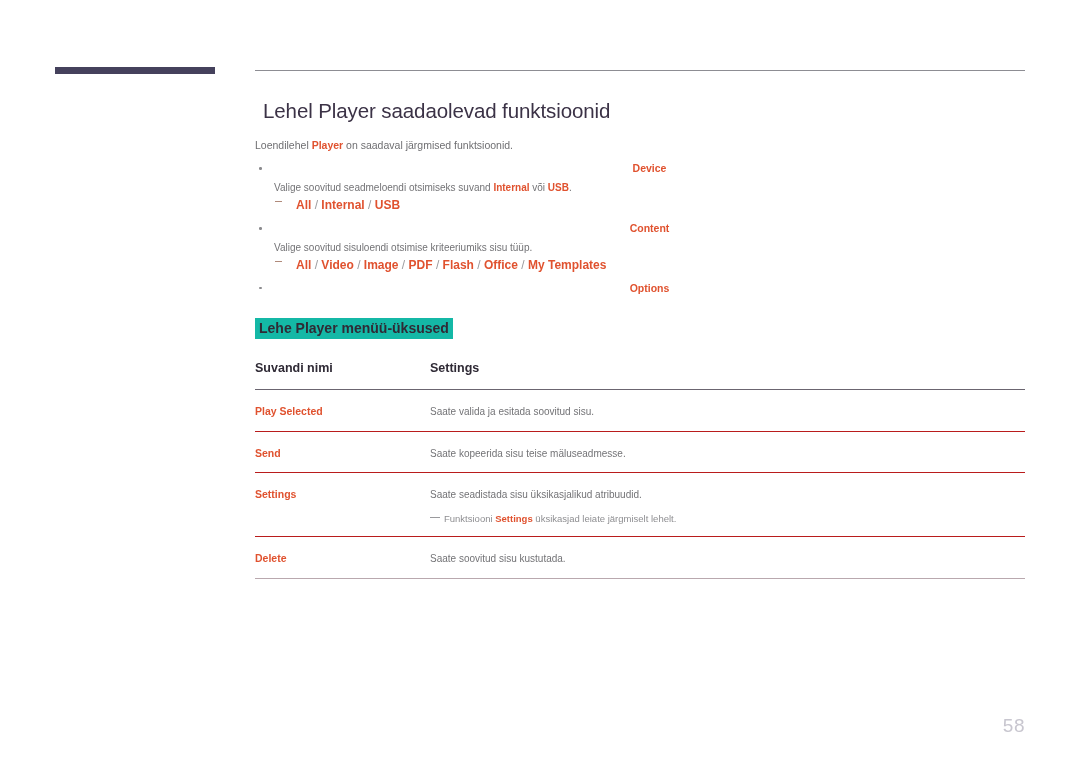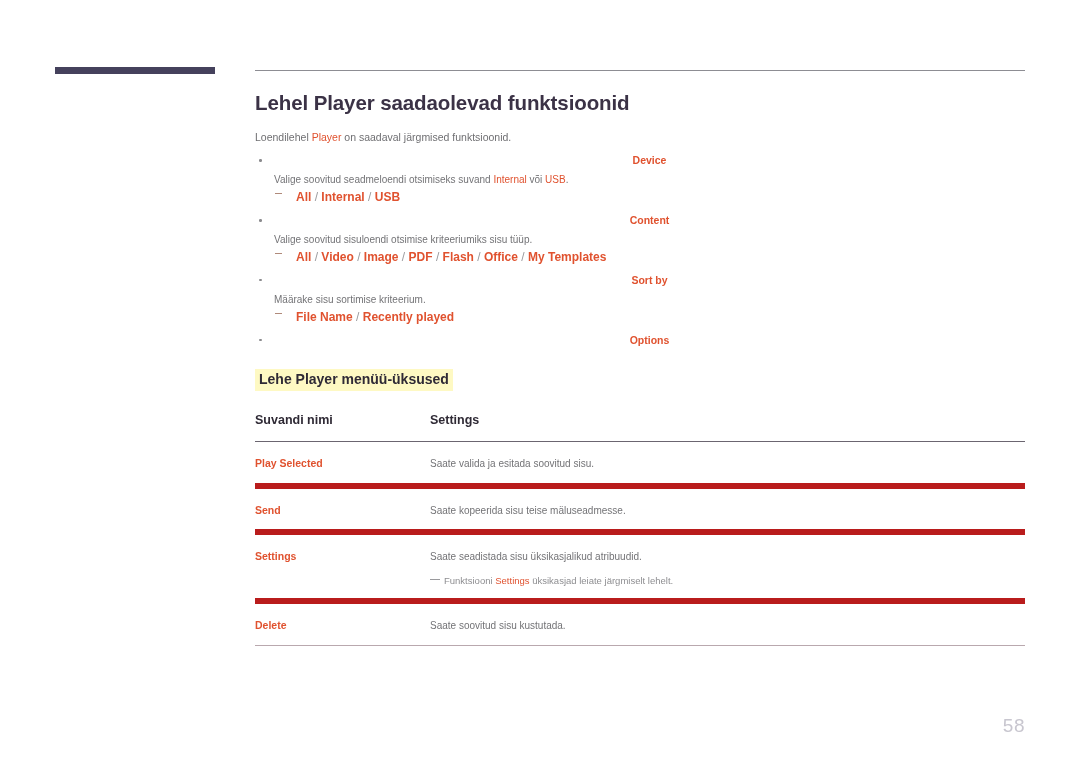--- a/index.html
+++ b/index.html
@@ -37,38 +37,38 @@
 
   
   .content {
     position: absolute;
     left: 255px;
     top: 90px;
     width: 770px;
   }
 
   h1.page-title {
-    margin: 0;
+    margin: 8px;
     font-size: 20.5px;
-    font-weight: bold;
+    font-weight: normal;
     color: #3b3246;
     letter-spacing: -0.1px;
     line-height: 1.25;
   }
 
   p.intro {
     margin: 14px 0 0 0;
     font-size: 10.5px;
     color: #6f6f72;
     line-height: 1.4;
   }
 
   .kw {
     color: #e0522f;
-    font-weight: normal;
+    font-weight: bold;
   }
   .kw-plain {
     color: #e0522f;
   }
   .sep {
     color: #9b9b9e;
     font-weight: normal;
   }
 
   
@@ -129,21 +129,21 @@
     color: #e0522f;
     line-height: 1.35;
   }
 
   
   .subheading-wrap {
     margin-top: 22px;
   }
   .subheading {
     display: inline-block;
-    background: #fef9c3;
+    background: #14b8a6;
     color: #2f2a35;
     font-size: 14px;
     font-weight: bold;
     padding: 2px 4px 3px 4px;
     line-height: 1.2;
   }
 
   
   table.menu-table {
     margin-top: 22px;
@@ -158,21 +158,21 @@
     color: #2f2a35;
     padding: 0 0 14px 0;
     vertical-align: top;
   }
   table.menu-table thead tr {
     border-bottom: 1.6px solid #6b6570;
   }
   table.menu-table td {
     vertical-align: top;
     padding: 11px 0 11px 0;
-    border-bottom: 6px solid #b91c1c;
+    border-bottom: 1px solid #b91c1c;
   }
   table.menu-table tbody tr:last-child td {
     border-bottom: 1.3px solid #b9a8ae;
   }
   .col-name { width: 175px; }
   .cell-name {
     font-size: 10.5px;
     font-weight: bold;
     color: #e0522f;
     line-height: 1.35;
@@ -236,29 +236,20 @@
     <li class="bullet-item">
       <span class="bullet-dot"></span>
       <span class="bullet-label">Content</span>
       <span class="bullet-desc">Valige soovitud sisuloendi otsimise kriteeriumiks sisu tüüp.</span>
       <span class="sub-row">
         <span class="sub-dash"></span>
         <span class="sub-options"><span class="kw-plain">All</span><span class="sep"> / </span><span class="kw-plain">Video</span><span class="sep"> / </span><span class="kw-plain">Image</span><span class="sep"> / </span><span class="kw-plain">PDF</span><span class="sep"> / </span><span class="kw-plain">Flash</span><span class="sep"> / </span><span class="kw-plain">Office</span><span class="sep"> / </span><span class="kw-plain">My Templates</span></span>
       </span>
     </li>
 
-    <li class="bullet-item">
-      <span class="bullet-dot"></span>
-      <span class="bullet-label">Sort by</span>
-      <span class="bullet-desc">Määrake sisu sortimise kriteerium.</span>
-      <span class="sub-row">
-        <span class="sub-dash"></span>
-        <span class="sub-options"><span class="kw-plain">File Name</span><span class="sep"> / </span><span class="kw-plain">Recently played</span></span>
-      </span>
-    </li>
 
     <li class="bullet-item">
       <span class="bullet-dot"></span>
       <span class="bullet-label">Options</span>
     </li>
 
   </ul>
 
   <div class="subheading-wrap">
     <span class="subheading">Lehe Player menüü-üksused</span>

